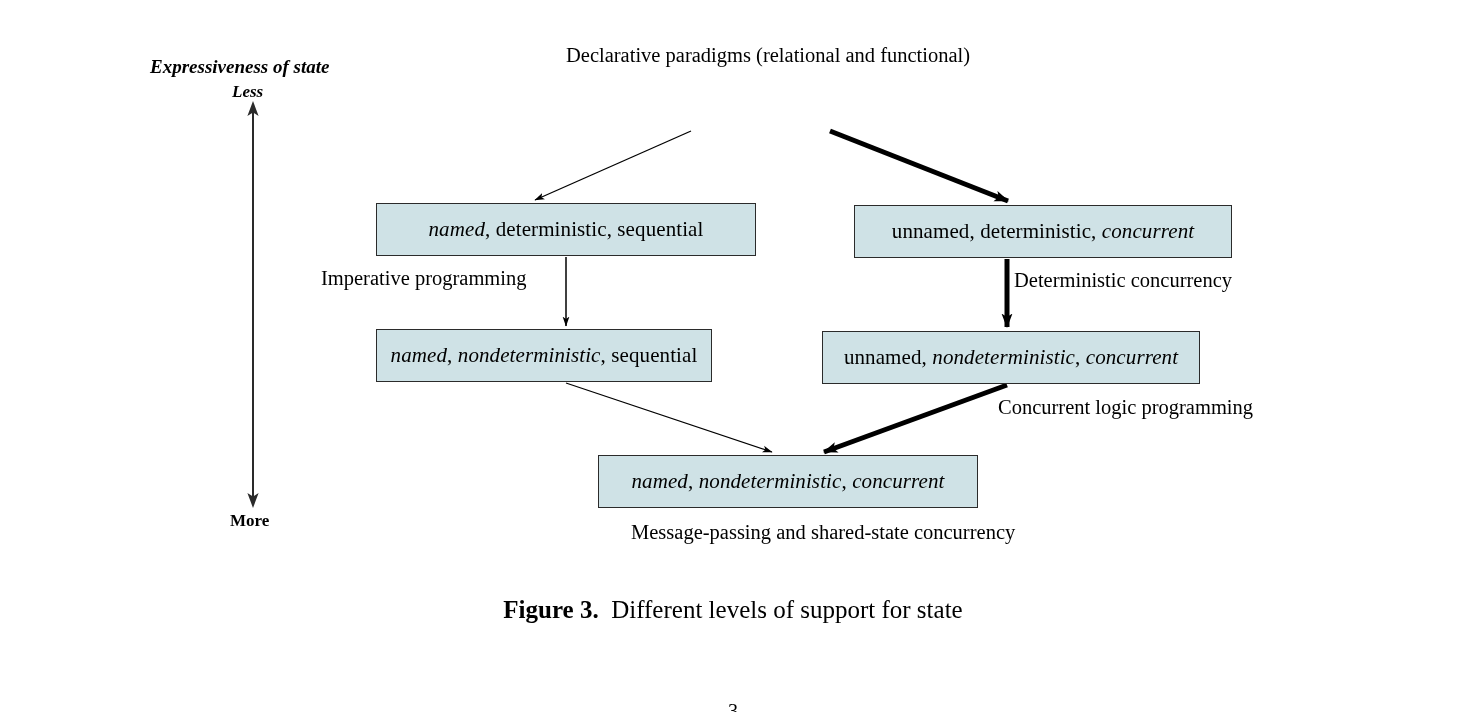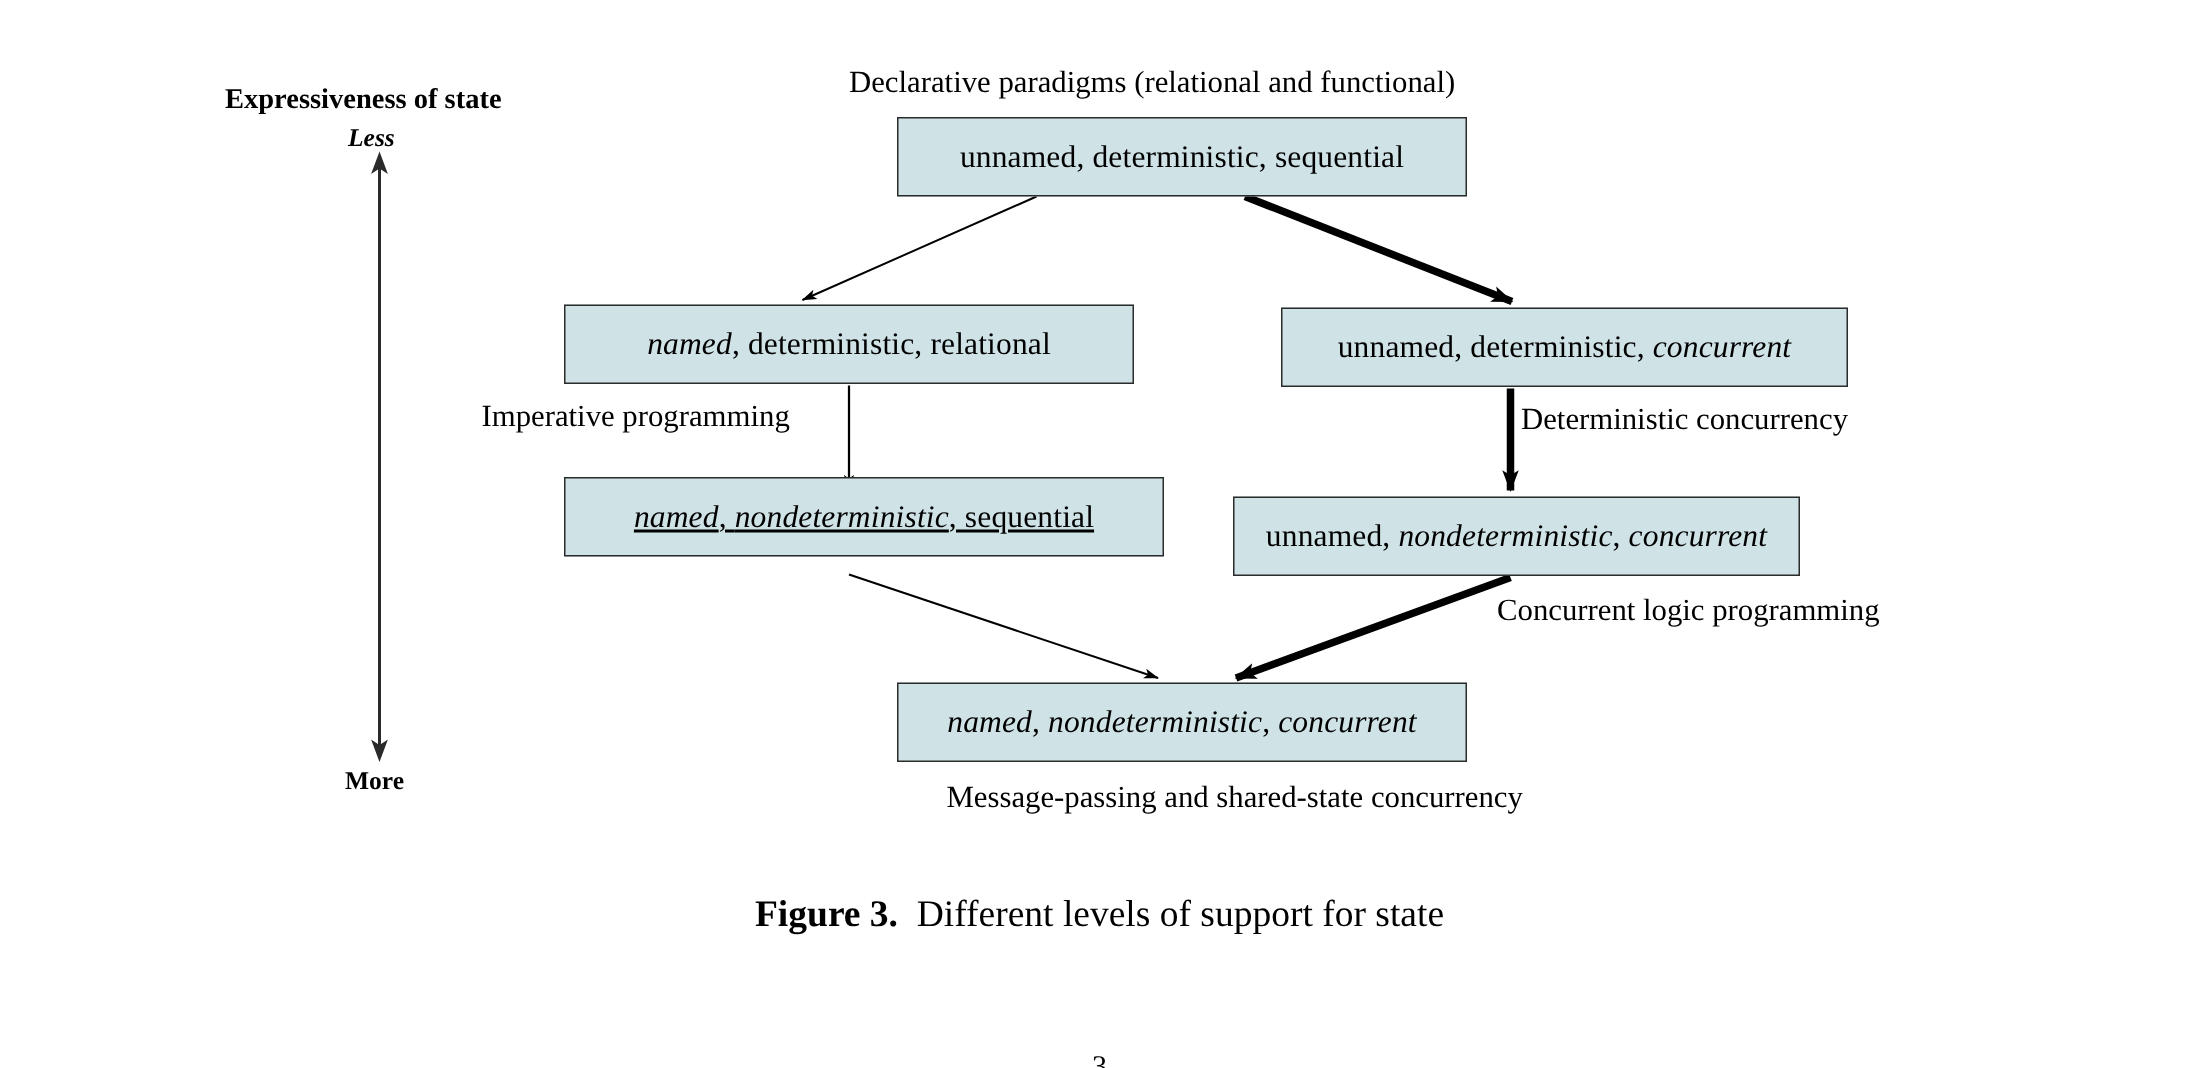--- a/index.html
+++ b/index.html
@@ -43,21 +43,21 @@
     line-height: 1;
     letter-spacing: 0.1px;
     white-space: nowrap;
   }
   .node .lbl { display: inline-block; }
   .it { font-style: italic; }
 
   #node-top     { left: 598px;  top: 78px;  width: 380px; height: 53px; }
   #node-mid-l   { left: 376px;  top: 203px; width: 380px; height: 53px; }
   #node-mid-r   { left: 822px;  top: 205px; width: 378px; height: 53px; margin-left: 32px; }
-  #node-low-l   { left: 376px;  top: 318px; width: 400px; height: 53px; text-decoration: underline; }
+  #node-low-l   { left: 376px;  top: 329px; width: 336px; height: 53px; }
   #node-low-r   { left: 822px;  top: 331px; width: 378px; height: 53px; }
   #node-bottom  { left: 598px;  top: 455px; width: 380px; height: 53px; }
 
   
   .caption {
     position: absolute;
     font-size: 20.5px;
     line-height: 1.15;
     white-space: nowrap;
   }
@@ -68,20 +68,21 @@
   #cap-conc-logic    { left: 998px;  top: 396px; }
   #cap-message       { left: 587px;  top: 521px; margin-left: 44px; }
 
   
   #axis-title {
     position: absolute;
     left: 150px;
     top: 56px;
     font-size: 19px;
     font-weight: bold;
+    font-style: italic;
     white-space: nowrap;
   }
   #axis-less {
     position: absolute;
     left: 232px;
     top: 82px;
     font-size: 17px;
     font-weight: bold;
     font-style: italic;
   }
@@ -160,26 +161,23 @@
   <div id="axis-title">Expressiveness of state</div>
   <div id="axis-less">Less</div>
   <div id="axis-more">More</div>
 
   <div class="caption" id="cap-declarative">Declarative paradigms (relational and functional)</div>
   <div class="caption" id="cap-imperative">Imperative programming</div>
   <div class="caption" id="cap-det-conc">Deterministic concurrency</div>
   <div class="caption" id="cap-conc-logic">Concurrent logic programming</div>
   <div class="caption" id="cap-message">Message-passing and shared-state concurrency</div>
 
-  <div class="node" id="node-top">
-    <span class="lbl">unnamed, deterministic, sequential</span>
-  </div>
 
   <div class="node" id="node-mid-l">
-    <span class="lbl"><span class="it">named</span><span>, deterministic, relational</span></span>
+    <span class="lbl"><span class="it">named</span><span>, deterministic, sequential</span></span>
   </div>
 
   <div class="node" id="node-mid-r">
     <span class="lbl"><span>unnamed, deterministic, </span><span class="it">concurrent</span></span>
   </div>
 
   <div class="node" id="node-low-l">
     <span class="lbl"><span class="it">named</span><span>, </span><span class="it">nondeterministic</span><span>, sequential</span></span>
   </div>
 

